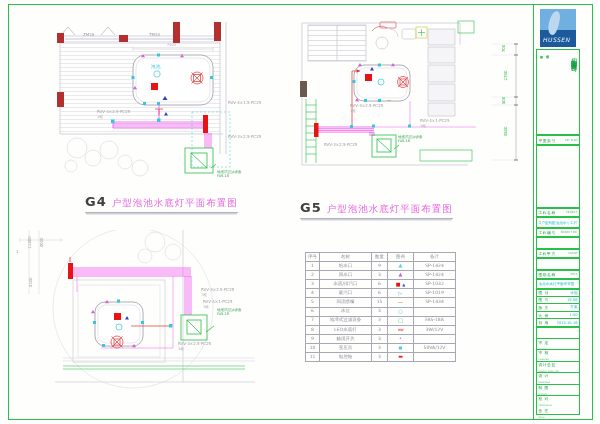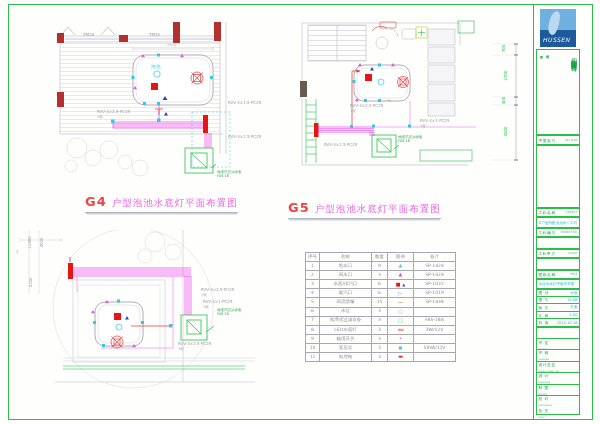--- a/index.html
+++ b/index.html
@@ -17,21 +17,21 @@
   .tiny{position:absolute;font-size:4px;line-height:1.2;color:#9a9aa6;white-space:nowrap;}
   .tiny .sub{display:block;font-size:3.5px;color:#a8a8b2;}
   .gnote{position:absolute;font-size:3.5px;line-height:1.25;color:#2f9d52;white-space:nowrap;}
   .pool-label{position:absolute;font-size:4.5px;color:#2ec4d6;letter-spacing:.5px;}
   .dim-top{position:absolute;font-size:3.5px;color:#b0b0ba;}
   .vdim{position:absolute;font-size:4px;color:#2abf4a;transform:rotate(-90deg);transform-origin:center;white-space:nowrap;}
   .vdim.gray{color:#9a9aa6;}
   
   .plan-title{position:absolute;white-space:nowrap;border-bottom:1px solid #b4b4c0;
               box-shadow:0 2.5px 0 -1px #cfcfd8;padding-bottom:1.5px;}
-  .plan-title .code{font-size:13px;color:#ef4444;letter-spacing:1px;font-weight:bold;}
+  .plan-title .code{font-size:13px;color:#404040;letter-spacing:1px;font-weight:bold;}
   .plan-title .rest{font-size:9.5px;color:#e566e0;letter-spacing:1px;}
   
   .legend{position:absolute;left:305px;top:252px;width:150px;height:110px;border-collapse:collapse;table-layout:fixed;}
   .legend td,.legend th{border:0.5px solid #a8a8b4;font-size:4.5px;font-weight:normal;color:#8d8d98;
      text-align:center;padding:0;height:8.1px;line-height:1;overflow:hidden;white-space:nowrap;}
   .sym{font-size:5px;line-height:1;}
   .sym[data-sym="cyan-triangle"]{color:#57cfe2;}
   .sym[data-sym="magenta-triangle"]{color:#c45fd0;}
   .sym[data-sym="red-square-blue-triangle"] i{font-style:normal;}
   .sym[data-sym="red-square-blue-triangle"] .a{color:#e81414;}
@@ -254,21 +254,21 @@
       <span class="sub">1根</span>
     </div>
     <div class="tiny" style="left:34px;top:128px;">
       <span>RVV-3×2.5-PC25</span>
     </div>
     <div class="gnote" style="left:108px;top:120px;">
       <span>地埋式过滤设备</span><br>
       <span>FAS-18</span>
     </div>
   </div>
-  <div class="plan-title" style="left:288px;top:197px;">
+  <div class="plan-title" style="left:300px;top:197px;">
     <span class="code">G5</span>
     <span class="rest">户型泡池水底灯平面布置图</span>
   </div>
 
   <div class="plan" style="left:492px;top:32px;width:32px;height:140px;">
     <svg width="32" height="140" viewBox="0 0 32 140">
       <path d="M0,12 H24 M0,23 H24 M0,65 H24 M0,73 H24 M0,128 H24" stroke="#e2e2e8" stroke-width="0.5"></path>
       <path d="M24,12 V128" stroke="#a8a8b2" stroke-width="0.6"></path>
       <path d="M22,12 h4 M22,23 h4 M22,65 h4 M22,73 h4 M22,128 h4" stroke="#606068" stroke-width="0.8"></path>
     </svg>

